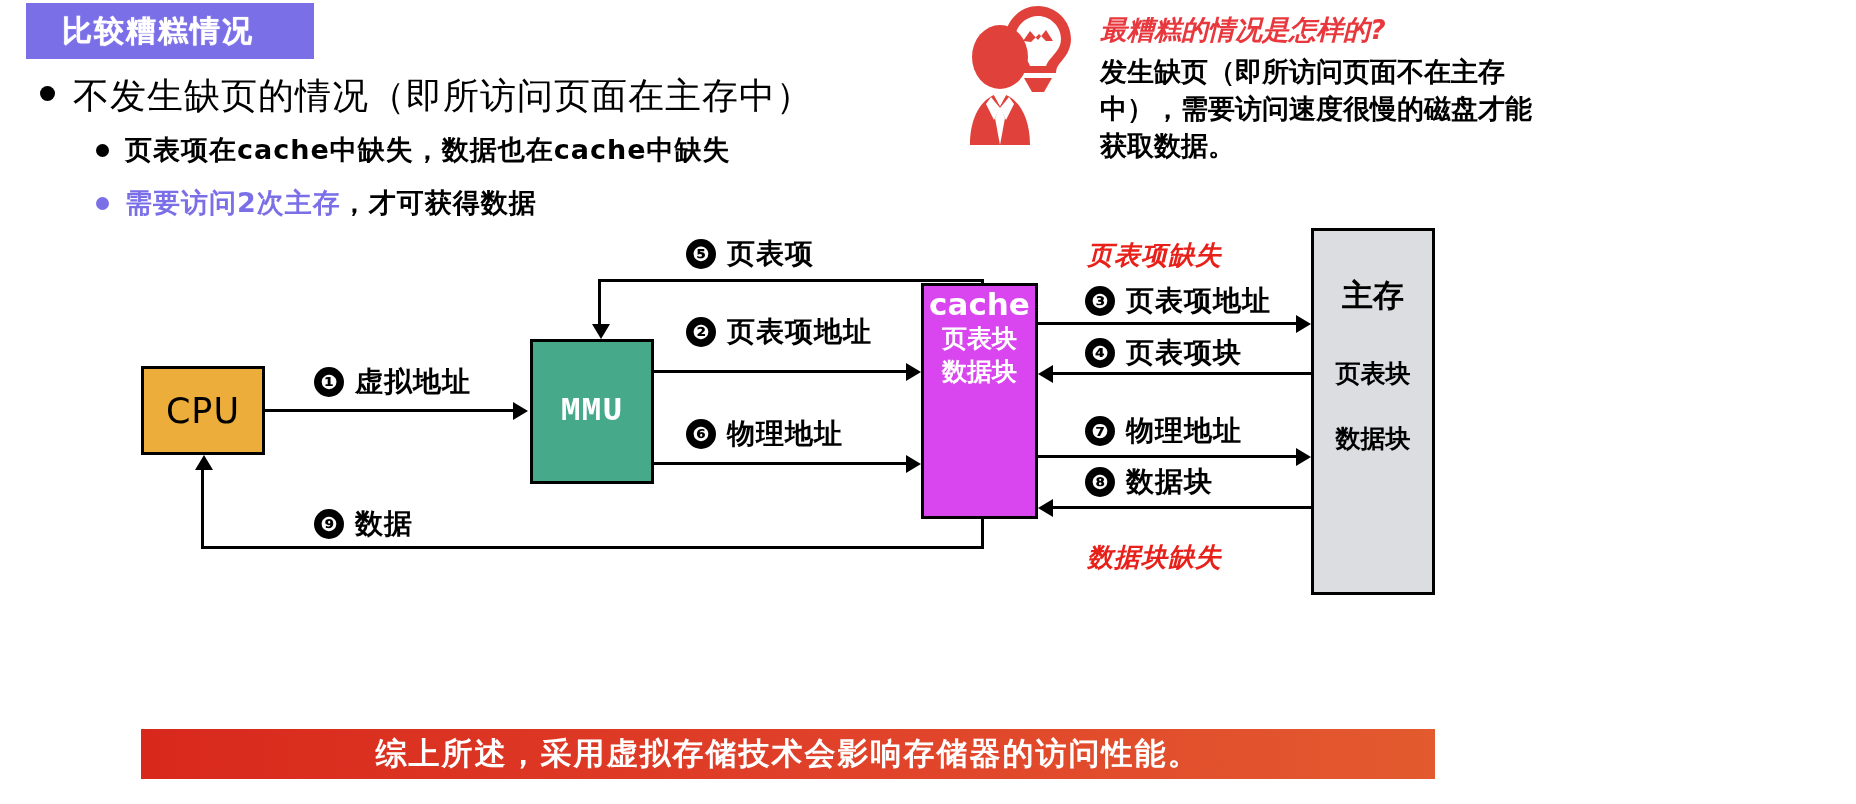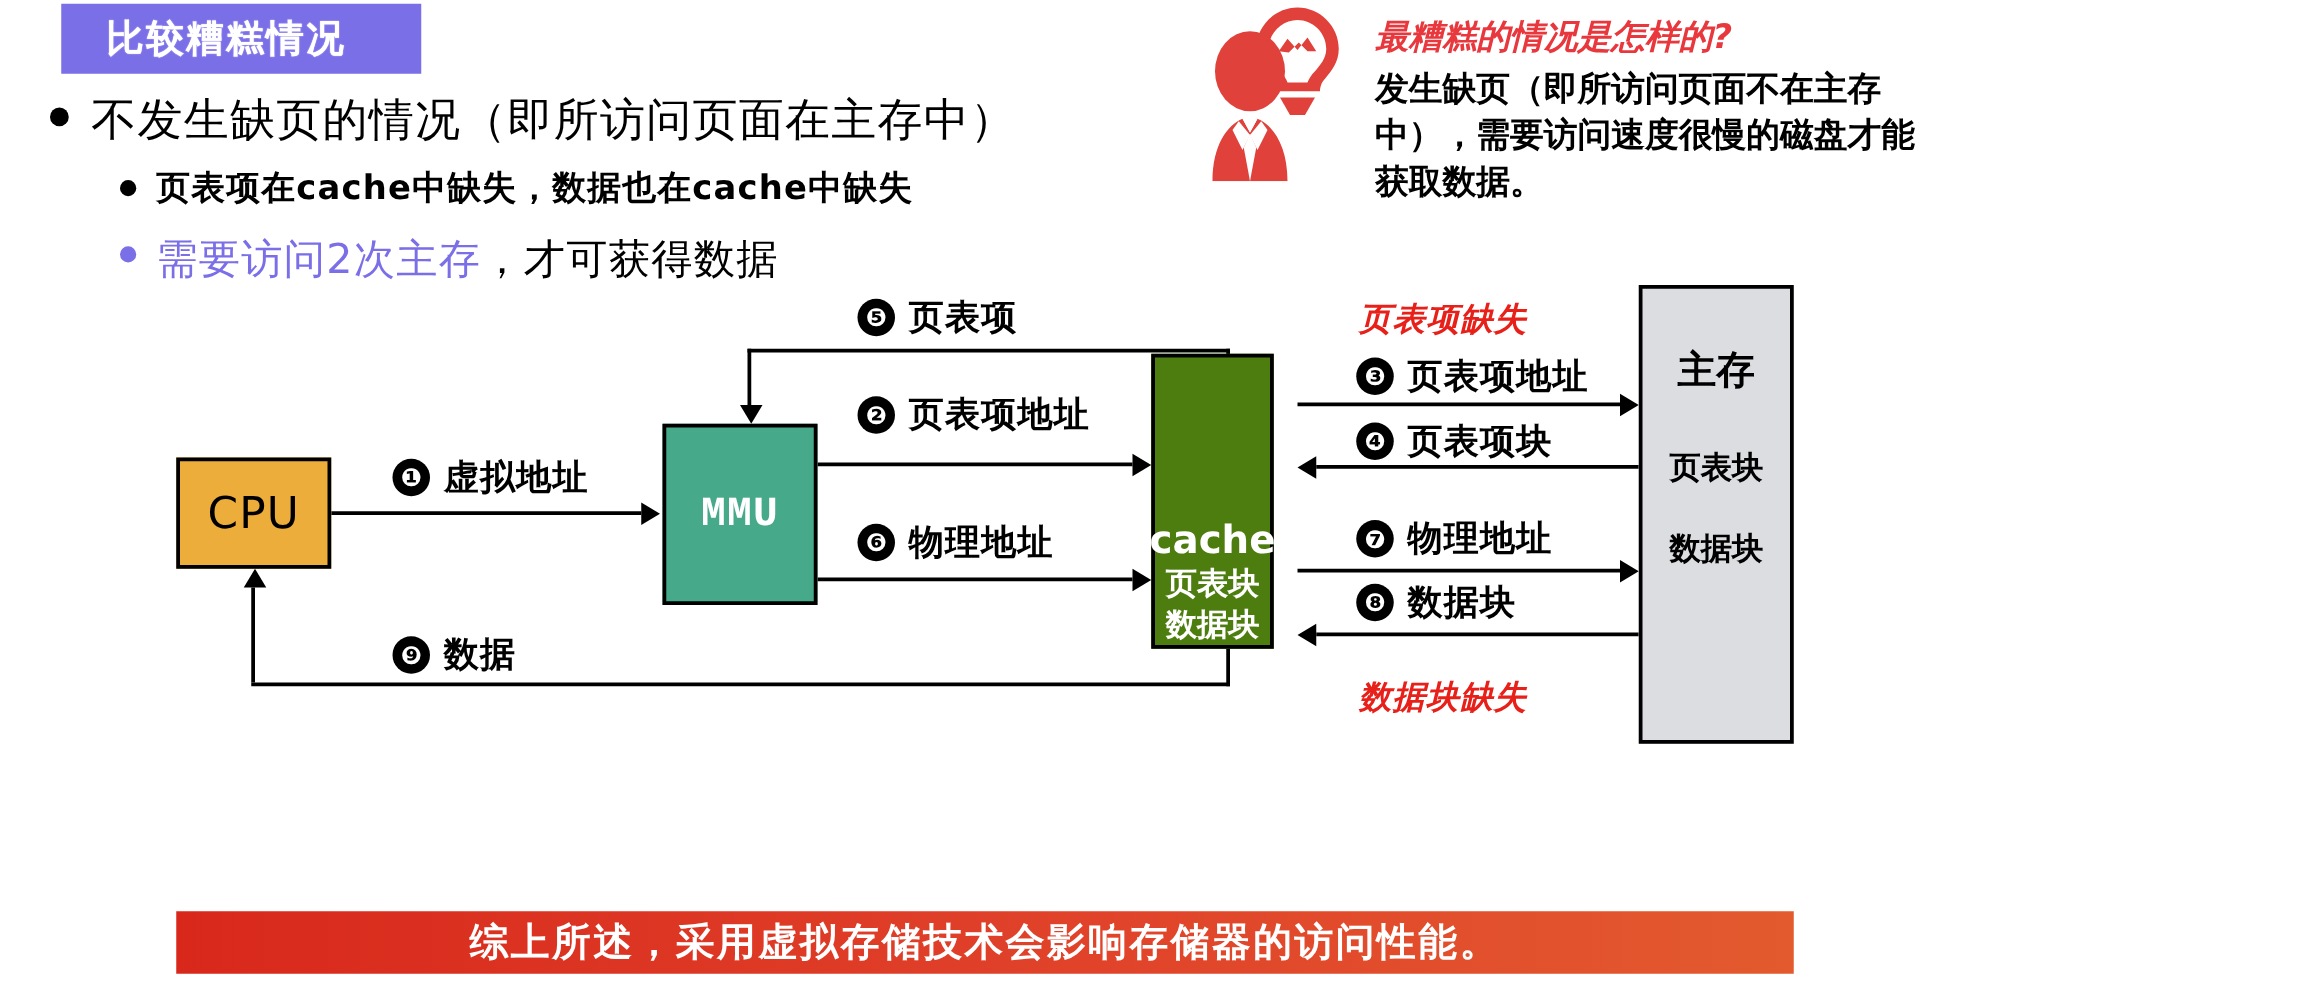--- a/index.html
+++ b/index.html
@@ -6,21 +6,21 @@
   body{
     width:1856px;height:804px;
     background:#ffffff;
     font-family:"DejaVu Sans","Liberation Sans",sans-serif;
     position:relative;overflow:hidden;
   }
   .abs{position:absolute;}
 
   
   #title-badge{
-    left:49px;top:3px;width:288px;height:56px;
+    left:26px;top:3px;width:288px;height:56px;
     background:#7b6fe8;
     display:flex;align-items:center;
   }
   #title-badge .txt{
     color:#ffffff;font-size:30px;font-weight:bold;
     letter-spacing:2px;padding-left:36px;
     text-shadow:0 0 1px #fff;
   }
 
   
@@ -30,21 +30,21 @@
   }
   .dot-l1{width:15px;height:15px;background:#000;margin-top:14px;margin-right:18px;}
   .dot-l2{width:13px;height:13px;background:#000;margin-top:12px;margin-right:16px;}
   .dot-l2-p{width:13px;height:13px;background:#7b6fe8;margin-top:12px;margin-right:16px;}
 
   #b1{left:40px;top:72px;}
   #b1 .txt{font-size:36px;font-weight:normal;color:#000;letter-spacing:1px;white-space:nowrap;}
   #b2{left:96px;top:132px;}
   #b2 .txt{font-size:27px;font-weight:bold;color:#000;letter-spacing:1px;white-space:nowrap;}
   #b3{left:96px;top:185px;}
-  #b3 .txt{font-size:33px;font-weight:normal;letter-spacing:1px;white-space:nowrap;}
+  #b3 .txt{font-size:27px;font-weight:bold;letter-spacing:1px;white-space:nowrap;}
   #b3 .hl{color:#7b6fe8;}
   #b3 .rest{color:#000;}
 
   
   #callout-icon{left:960px;top:0px;width:130px;height:145px;}
   #callout-text{left:1100px;top:13px;width:460px;}
   #callout-title{
     color:#e8383d;font-size:27px;font-weight:bold;font-style:italic;
     letter-spacing:0px;line-height:34px;white-space:nowrap;
   }
@@ -62,22 +62,22 @@
     left:141px;top:366px;width:124px;height:89px;
     background:#ecad3b;
   }
   #box-cpu .lbl{color:#000;font-size:35px;font-weight:normal;letter-spacing:1px;}
   #box-mmu{
     left:530px;top:339px;width:124px;height:145px;
     background:#46a98a;
   }
   #box-mmu .lbl{color:#ffffff;font-size:33px;font-weight:bold;letter-spacing:1px;font-family:Liberation Mono, monospace;}
   #box-cache{
-    left:921px;top:283px;width:98px;height:236px;
-    background:#4d7c0f;justify-content:flex-end;
+    left:921px;top:283px;width:117px;height:236px;
+    background:#d946ef;justify-content:flex-start;
   }
   #box-cache .lbl-main{color:#ffffff;font-size:31px;font-weight:bold;}
   #box-cache .lbl-sub{color:#ffffff;font-size:25px;font-weight:bold;}
   #box-mem{
     left:1311px;top:228px;width:124px;height:367px;
     background:#dcdde1;justify-content:flex-start;padding-top:44px;
   }
   #box-mem .lbl-main{color:#000;font-size:31px;font-weight:bold;}
   #box-mem .lbl-sub{color:#000;font-size:25px;font-weight:bold;}
   #box-mem .sp1{height:40px;}

